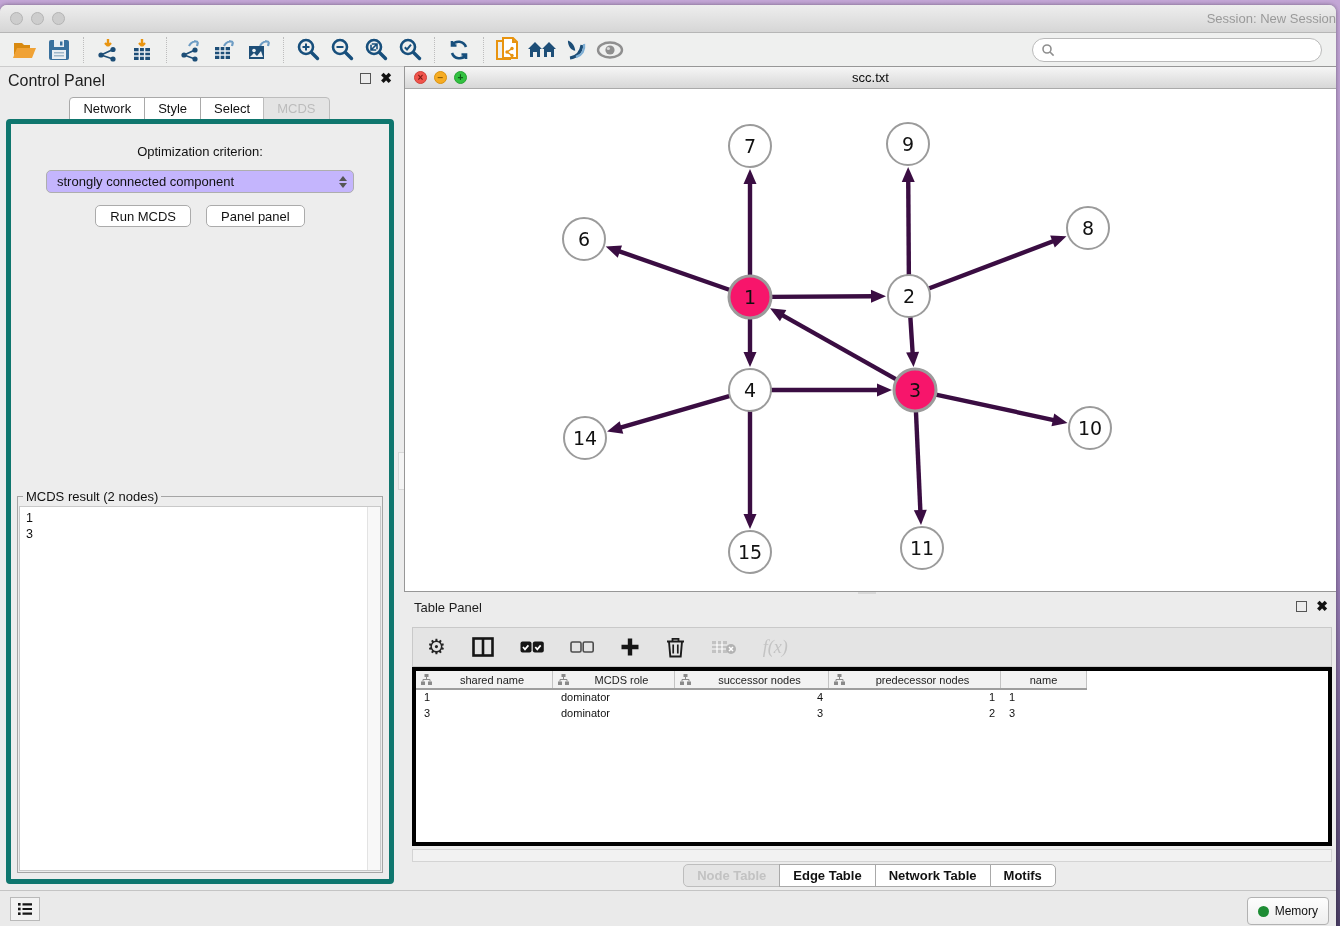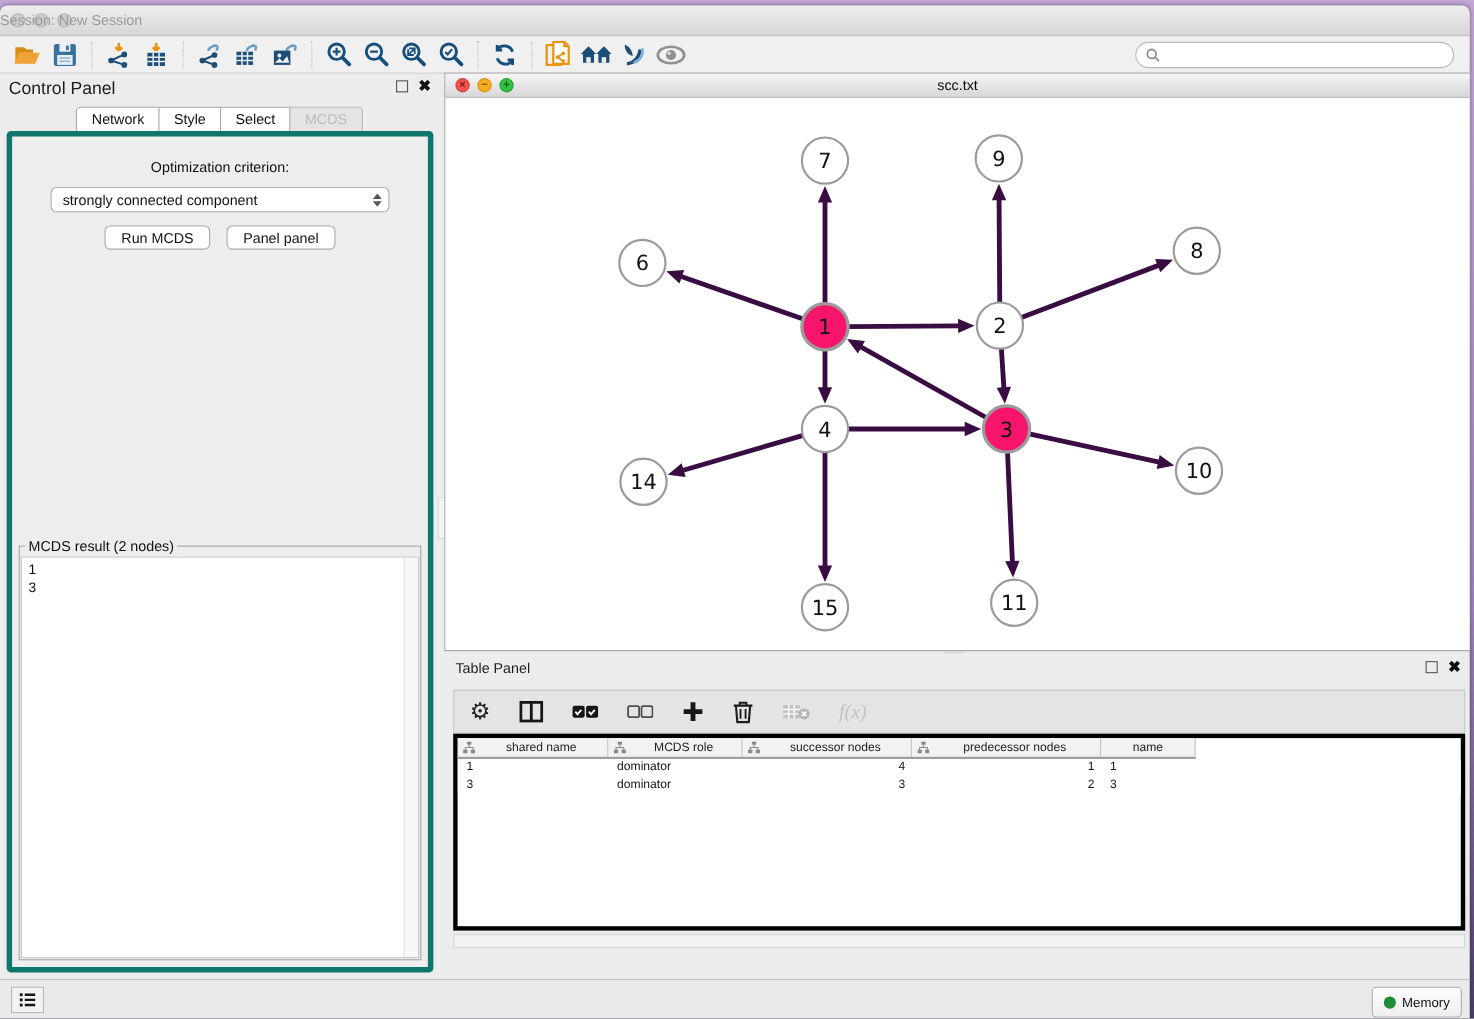--- a/index.html
+++ b/index.html
@@ -9,21 +9,21 @@
 
   .window { position:absolute; left:0; top:5px; width:1336px; height:921px;
             background:#ececec; border-radius:7px 7px 0 0; overflow:hidden;
             box-shadow:0 0 4px rgba(0,0,0,.4); }
 
   
   .titlebar { position:absolute; left:0; top:0; width:100%; height:28px;
               background:linear-gradient(#eeeeee,#d6d6d6); border-bottom:1px solid #b6b6b6; }
   .titlebar .traffic { position:absolute; left:10px; top:7px; display:flex; gap:8px; }
   .tl-btn { width:13px; height:13px; border-radius:50%; background:#cdcdcd; border:1px solid #b4b4b4; }
-  .titlebar .title { position:absolute; width:100%; text-align:left; line-height:27px;
+  .titlebar .title { position:absolute; width:100%; text-align:right; line-height:27px;
                      font-size:13px; color:#9a9a9a;border-radius:13px; }
 
   
   .toolbar { position:absolute; left:0; top:28px; width:100%; height:34px;
              background:#eff0ef; border-bottom:1px solid #cccccc;
              display:flex; align-items:center; padding-left:8px; }
   .tb-icon { width:34px; height:30px; display:flex; align-items:center; justify-content:center; cursor:default; }
   .tb-sep { width:1px; height:26px; border-left:1px dotted #bdbdbd; margin:0 7px; }
   .search-wrap { position:absolute; right:14px; top:5px; width:290px; height:24px;
                  background:#ffffff; border:1px solid #b9b9b9; border-radius:12px;
@@ -40,21 +40,21 @@
 
   .cp-tabs { position:absolute; left:0; top:30px; width:100%; display:flex; justify-content:center; }
   .cp-tab { font-size:13px; color:#111; background:#ffffff; border:1px solid #a9a9a9;
             padding:3px 13px; margin-left:-1px; cursor:default; }
   .cp-tab:first-child { border-radius:4px 0 0 0; }
   .cp-tab.selected { background:#e4e4e4; color:#bcbcbc; border-color:#bdbdbd; border-radius:0 4px 0 0; }
 
   .cp-content { position:absolute; left:6px; right:6px; top:52px; bottom:6px;
                 background:#ededed; border:5px solid #0f766e; border-radius:4px; }
   .opt-label { text-align:center; margin-top:20px; font-size:13px; color:#111; }
-  .dropdown { width:308px; height:23px; margin:11px auto 12px auto; background:#ffffff;
+  .dropdown { width:308px; height:23px; margin:11px auto 12px auto; background:#c4b5fd;
               border:1px solid #aeaeae; border-radius:5px; display:flex; align-items:center;
               padding:0 6px 0 10px; font-size:13px; color:#111; }
   .dropdown .dd-label { flex:1; }
   .dd-stepper { display:flex; flex-direction:column; gap:2px; align-items:center; }
   .dd-stepper i { display:block; width:0; height:0; border-left:4px solid transparent; border-right:4px solid transparent; }
   .dd-up { border-bottom:5px solid #555; }
   .dd-down { border-top:5px solid #555; }
   .cp-buttons { display:flex; justify-content:center; gap:15px; margin-top:12px; }
   .cp-btn { background:#ffffff; border:1px solid #ababab; border-radius:5px; height:22px;
             padding:0 14px; font-size:13px; color:#111; display:flex; align-items:center; cursor:default; }
@@ -493,20 +493,26 @@
             <div class="td-cell" style="width: 137px;">3</div>
             <div class="td-cell" style="width: 122px;">dominator</div>
             <div class="td-cell td-right" style="width: 154px;">3</div>
             <div class="td-cell td-right" style="width: 172px;">2</div>
             <div class="td-cell" style="width: 86px;">3</div>
           </div>
         </div>
     </div>
     <div class="tp-hscroll"></div>
 
+    <div class="tp-tabs" id="tp-tabs">
+        <div class="tp-tab selected">Node Table</div>
+        <div class="tp-tab">Edge Table</div>
+        <div class="tp-tab">Network Table</div>
+        <div class="tp-tab">Motifs</div>
+      </div>
   </div>
 
   <div class="statusbar">
     <div class="sb-left-btn">
       <svg width="16" height="14" viewBox="0 0 16 14">
         <rect x="1" y="1" width="2.6" height="2.6" fill="#161616"></rect>
         <rect x="1" y="5.7" width="2.6" height="2.6" fill="#161616"></rect>
         <rect x="1" y="10.4" width="2.6" height="2.6" fill="#161616"></rect>
         <path d="M5.5 2.3h9.5M5.5 7h9.5M5.5 11.7h9.5" stroke="#161616" stroke-width="2.2"></path>
       </svg>

